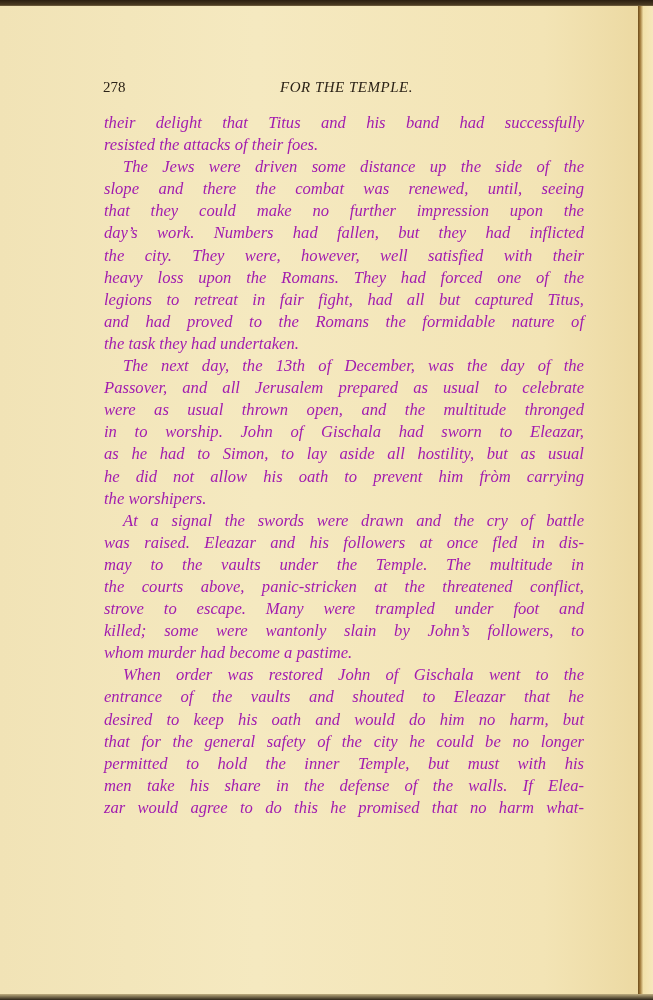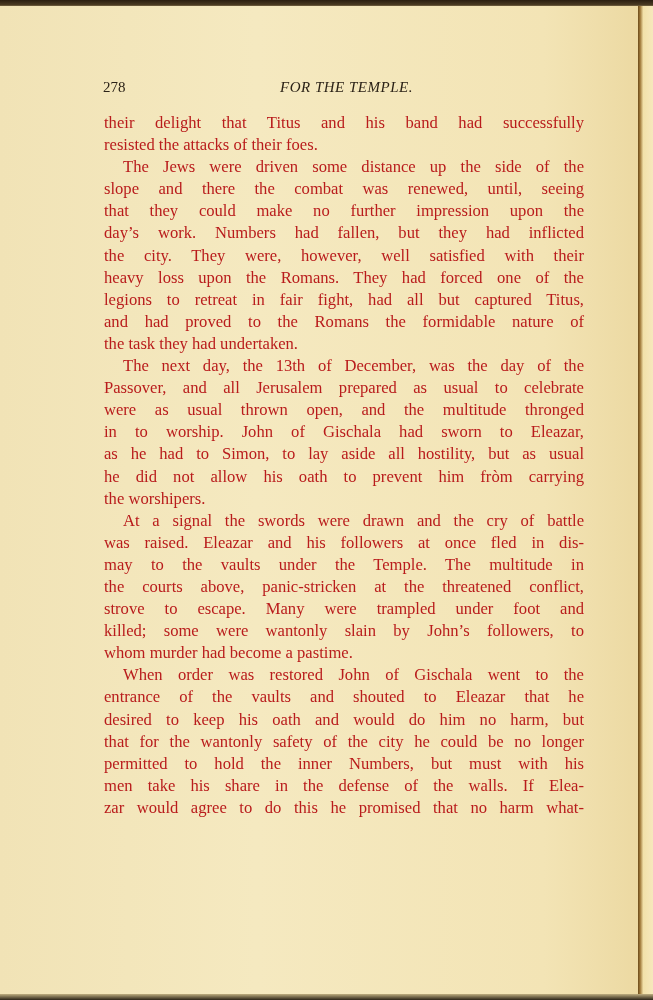--- a/index.html
+++ b/index.html
@@ -27,22 +27,23 @@
     .header {
       position: absolute; left: 103px; top: 79px; width: 480px; height: 20px;
       font-size: 15px; color: #2b2217;
     }
     .page-number { position: absolute; left: 0; top: 0; }
     .running-head {
       position: absolute; left: 155px; top: 0; font-style: italic; letter-spacing: 0.5px; margin-left: 22px;
     }
     .body-text {
       position: absolute; left: 104px; top: 112px; width: 480px;
-      font-size: 16.6px; line-height: 22.1px; color: #b91c1c;
+      font-size: 16.6px; line-height: 22.1px; color: #a21caf;
       text-align: justify;
+      font-style: italic;
     }
     .line { display: block; white-space: nowrap; text-align-last: justify; text-align: justify; }
     .line.last { text-align-last: left; }
     .line.indent { padding-left: 19px; }
   </style>
 </head>
 <body>
 
 <div class="top-edge"></div>
 <div class="page"></div>
@@ -85,18 +86,18 @@
       <span class="line">may to the vaults under the Temple.  The multitude in</span>
       <span class="line">the courts above, panic-stricken at the threatened conflict,</span>
       <span class="line">strove to escape.  Many were trampled under foot and</span>
       <span class="line">killed; some were wantonly slain by John’s followers, to</span>
       <span class="line last">whom murder had become a pastime.</span>
     </div>
     <div>
       <span class="line indent">When order was restored John of Gischala went to the</span>
       <span class="line">entrance of the vaults and shouted to Eleazar that he</span>
       <span class="line">desired to keep his oath and would do him no harm, but</span>
-      <span class="line">that for the wantonly safety of the city he could be no longer</span>
-      <span class="line">permitted to hold the inner Numbers, but must with his</span>
+      <span class="line">that for the general safety of the city he could be no longer</span>
+      <span class="line">permitted to hold the inner Temple, but must with his</span>
       <span class="line">men take his share in the defense of the walls.  If Elea-</span>
       <span class="line">zar would agree to do this he promised that no harm what-</span>
     </div>
   </div>
 
 </body></html>

